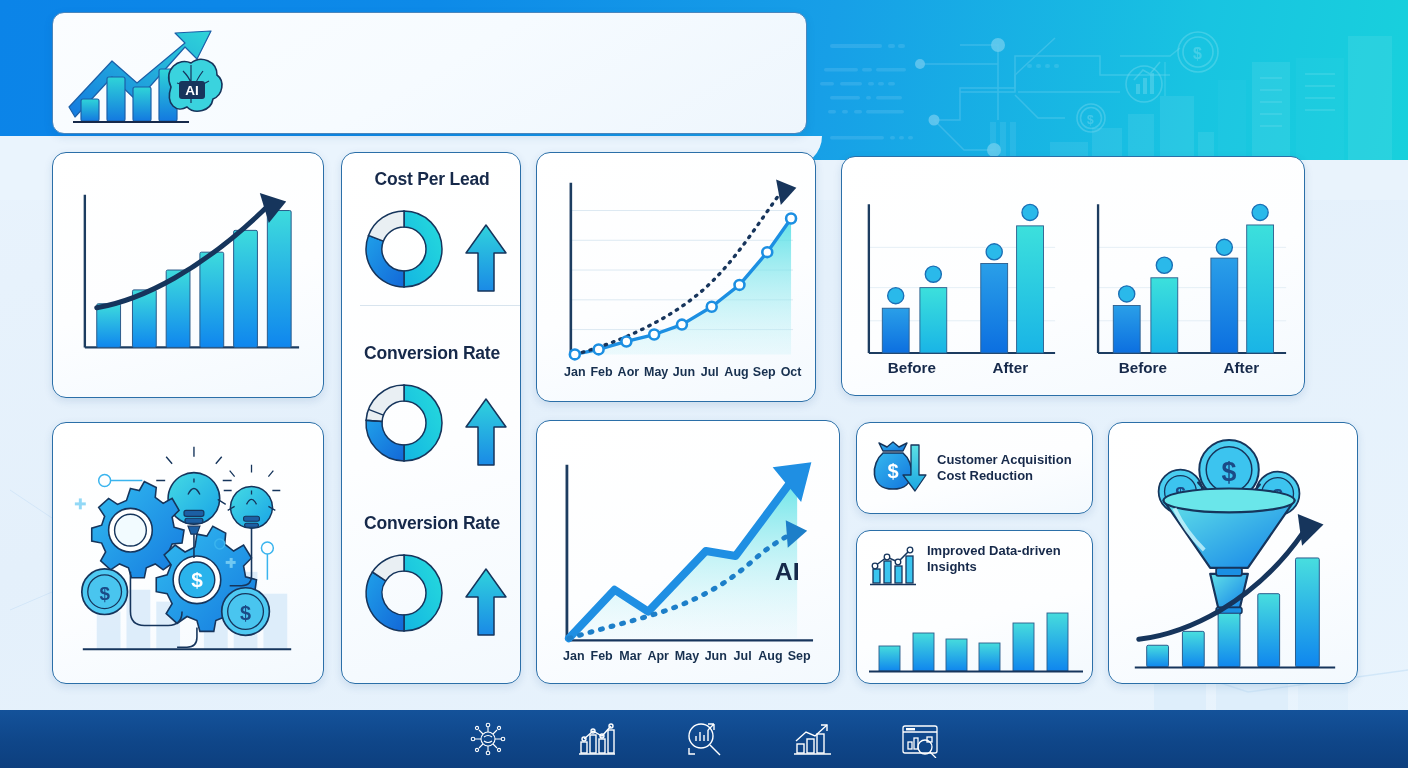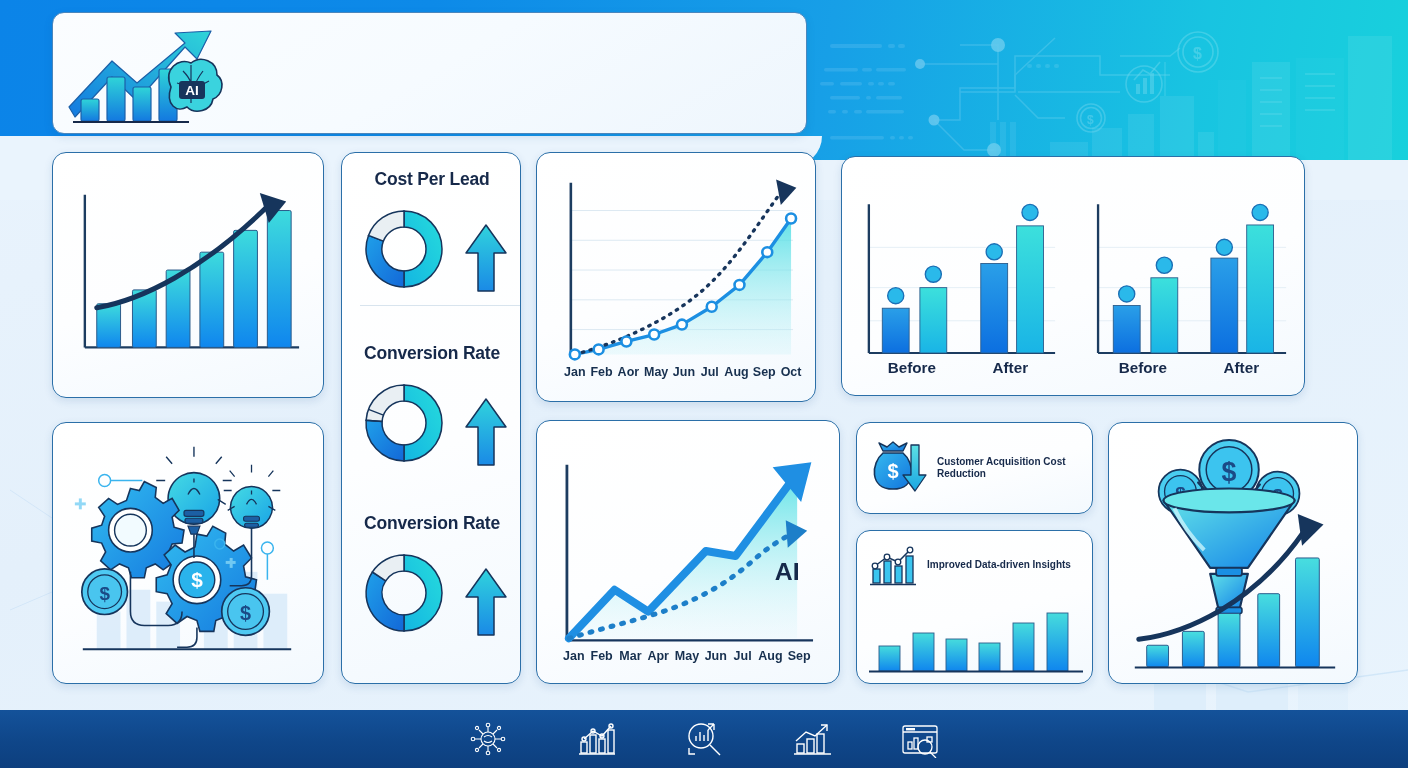--- a/index.html
+++ b/index.html
@@ -53,21 +53,21 @@
   .panel-ai      { left:536px; top:420px; width:304px; height:264px; }
   .panel-ba      { left:841px; top:156px; width:464px; height:240px; }
   .panel-cac     { left:856px; top:422px; width:237px; height:92px; }
   .panel-insights2 { left:856px; top:530px; width:237px; height:154px; }
   .panel-funnel  { left:1108px; top:422px; width:250px; height:262px; }
 
   .metric-title { text-align:center; font-size:17.5px; font-weight:bold; color:#16294a;
     letter-spacing:-.2px; }
   .metric-div { height:1.4px; background:#d8e4ee; margin:0 18px; }
 
-  .benefit-text { font-size:10px; font-weight:bold; color:#16294a; line-height:1.25; }
+  .benefit-text { font-size:13px; font-weight:bold; color:#16294a; line-height:1.25; }
 
   .axis-label { font-size:12.6px; font-weight:bold; color:#17304f; font-family:"Liberation Sans",sans-serif; }
 
   .ba-label { font-size:17px; font-weight:bold; color:#16294a; }
 
   .svg-full { width:100%; height:100%; display:block; }
 </style>
 </head>
 <body>
 
@@ -547,21 +547,21 @@
       </defs>
       <path d="M14 14 L10 6 L18 10 L24 5 L30 10 L38 6 L34 14 Z" fill="url(#bagG)" stroke="#16355c" stroke-width="1.4" stroke-linejoin="round"></path>
       <path d="M14 16 C2 26, 0 52, 24 52 C48 52, 46 26, 34 16 Z" fill="url(#bagG)" stroke="#16355c" stroke-width="1.6"></path>
       <text x="24" y="41" font-size="20" font-weight="bold" fill="#ffffff" text-anchor="middle" font-family="'Liberation Sans',sans-serif">$</text>
       <path d="M42 8 L42 38 L34 38 L46 54 L57 38 L50 38 L50 8 Z" fill="url(#dnArr)" stroke="#16355c" stroke-width="1.3" stroke-linejoin="round"></path>
     </svg>
     <div class="benefit-text">Customer Acquisition Cost Reduction</div>
   </div>
 
   <div class="card panel-insights2">
-    <div style="display:flex;align-items:center;gap:10px;padding:12px 2px 0 12px;">
+    <div style="display:flex;align-items:flex-start;gap:10px;padding:12px 2px 0 12px;">
       <svg style="width:48px;height:42px;flex:none;margin-top:2px;" viewBox="0 0 48 42">
         <g fill="#3bc5ef" stroke="#16355c" stroke-width="1.3">
           <rect x="4" y="24" width="7" height="14"></rect>
           <rect x="15" y="16" width="7" height="22"></rect>
           <rect x="26" y="21" width="7" height="17"></rect>
           <rect x="37" y="11" width="7" height="27"></rect>
         </g>
         <path d="M6 21 L18 12 L29 17 L41 5" fill="none" stroke="#16355c" stroke-width="1.5"></path>
         <g fill="#ffffff" stroke="#16355c" stroke-width="1.3">
           <circle cx="6" cy="21" r="2.8"></circle>

